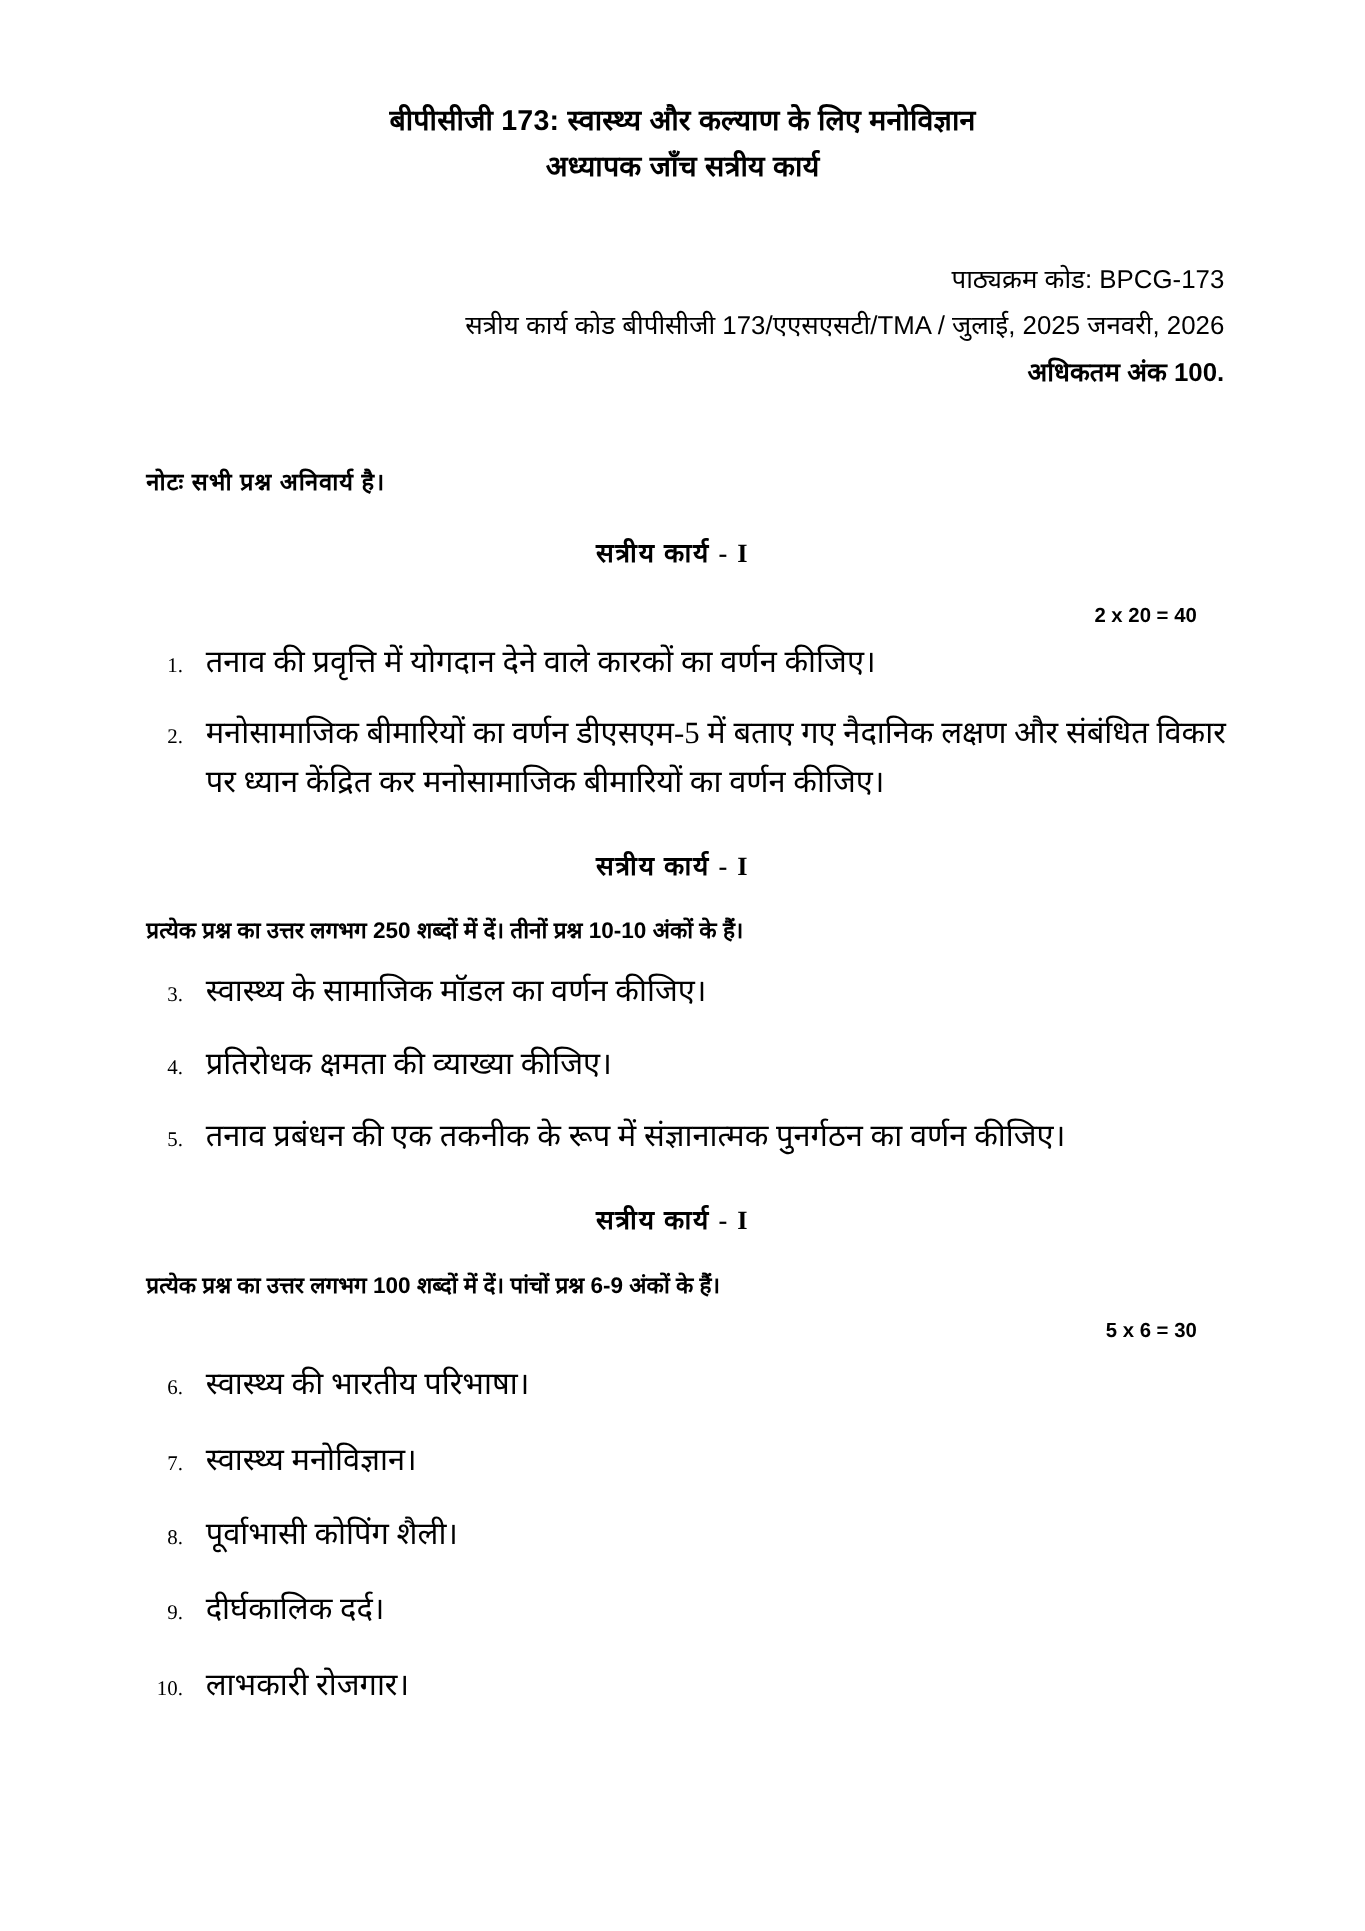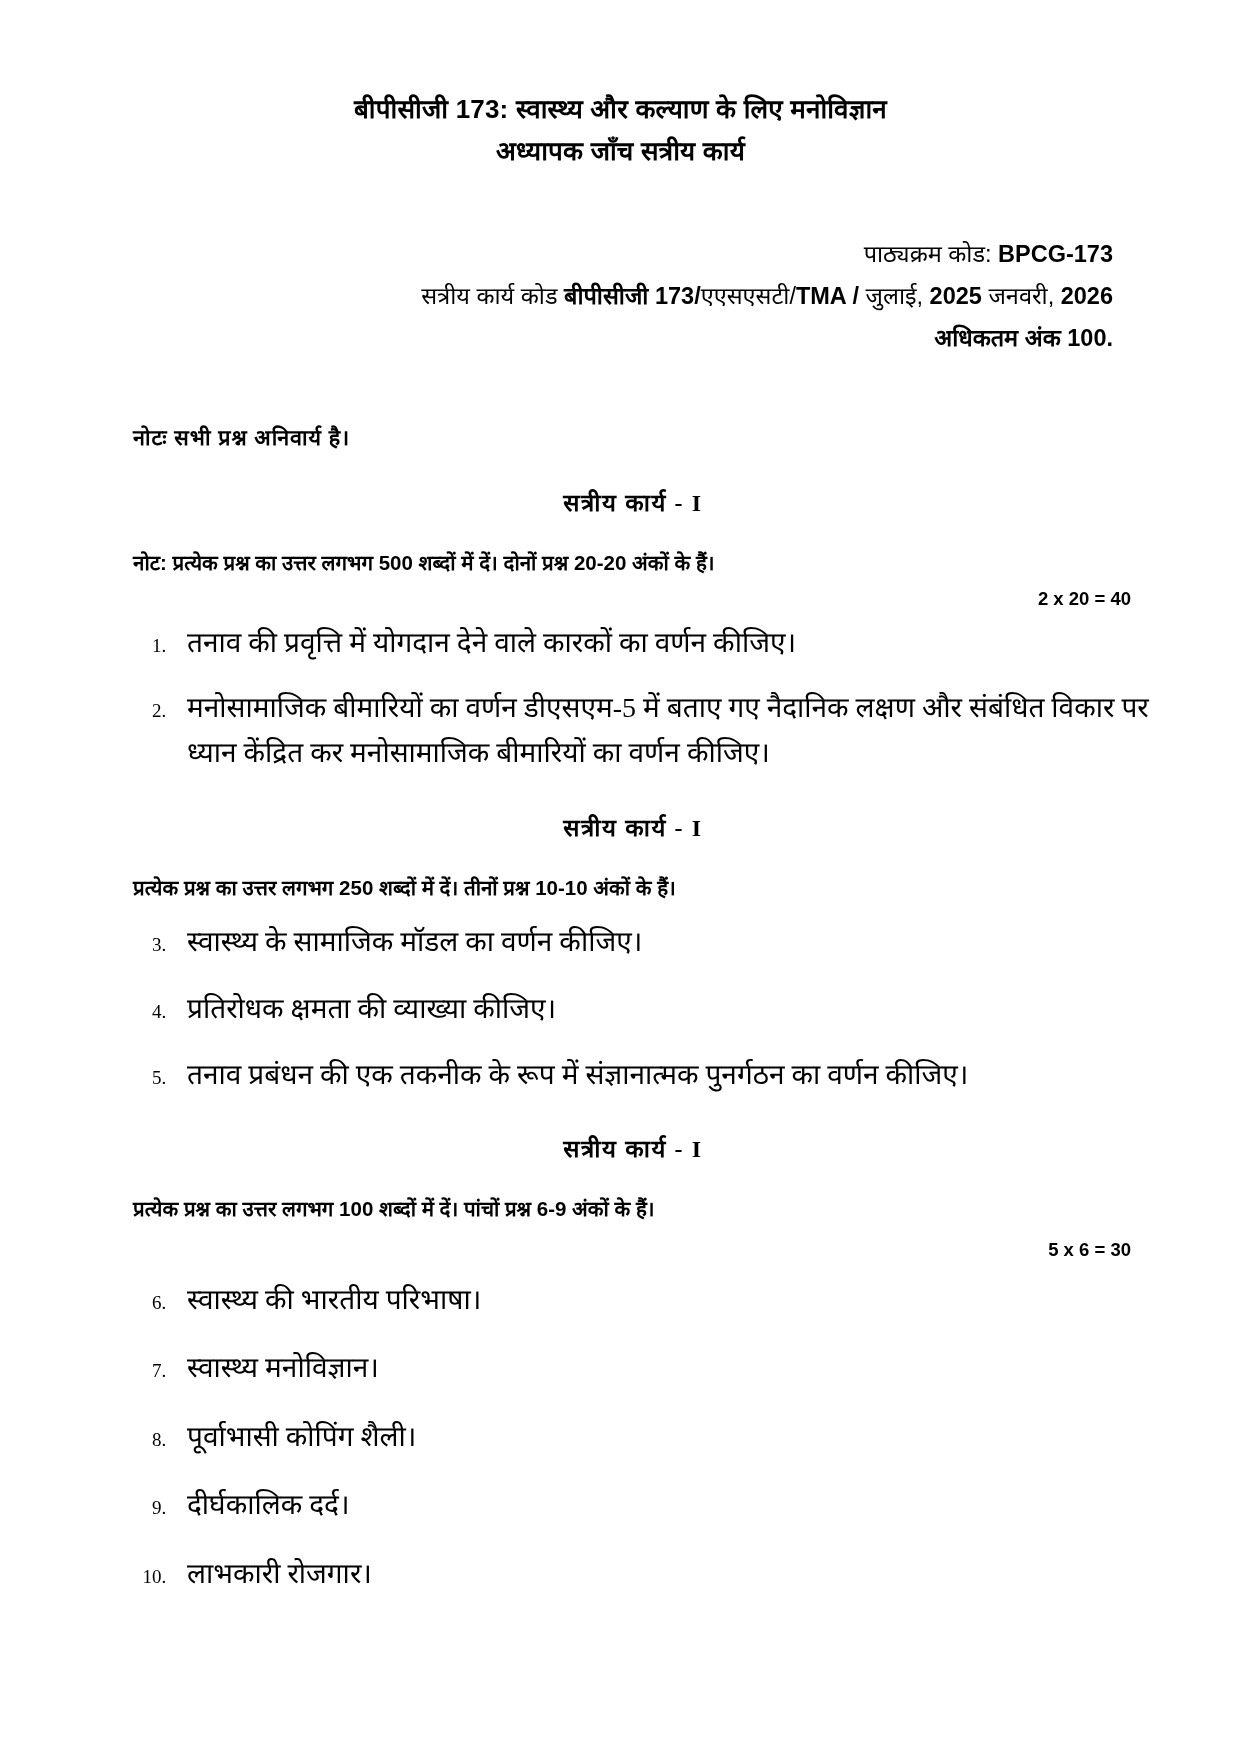--- a/index.html
+++ b/index.html
@@ -39,27 +39,27 @@
   .meta-block {
     margin-top: 62px;
     padding-right: 128px;
     text-align: right;
   }
   .meta-line {
     font-size: 23.5px;
     line-height: 1.78;
     white-space: nowrap;
   }
-  .meta-line b { font-weight: bold; }
+  .meta-line b { font-weight: normal; }
   .meta-line.strong { font-weight: bold; }
 
   
   .content {
     padding-left: 133px;
-    padding-right: 72px;
+    padding-right: 115px;
   }
   .note-top {
     margin-top: 62px;
     font-size: 21.5px;
     font-weight: bold;
     letter-spacing: 0.9px;
   }
 
   .section-heading {
     text-align: center;
@@ -140,21 +140,20 @@
       <span>100.</span>
     </div>
   </div>
 
   <div class="content">
 
     <div class="note-top">नोटः सभी प्रश्न अनिवार्य है।</div>
 
     <section class="assign-1">
       <div class="section-heading">सत्रीय  कार्य  -  I</div>
-      <div class="section-note">नोट: प्रत्येक प्रश्न का उत्तर लगभग 500 शब्दों में दें। दोनों प्रश्न 20-20 अंकों के हैं।</div>
       <div class="marks">2 x 20 = 40</div>
       <ol class="qlist" start="1">
         <li>
           <span class="q-text">तनाव की प्रवृत्ति में योगदान देने वाले कारकों का वर्णन कीजिए।</span>
         </li>
         <li>
           <span class="q-text">मनोसामाजिक बीमारियों का वर्णन डीएसएम-5 में बताए गए नैदानिक लक्षण और संबंधित विकार पर ध्यान केंद्रित कर मनोसामाजिक बीमारियों का वर्णन कीजिए।</span>
         </li>
       </ol>
     </section>

